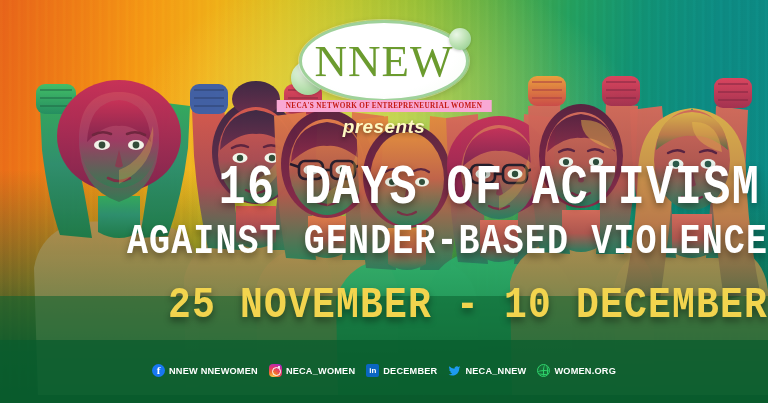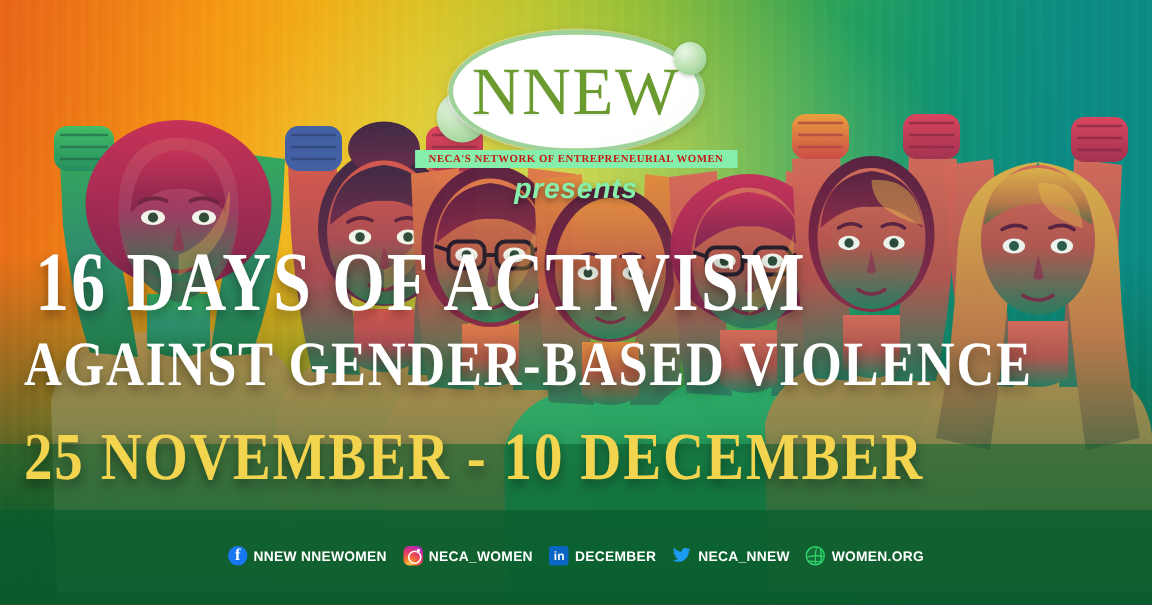--- a/index.html
+++ b/index.html
@@ -80,40 +80,40 @@
   .logo-text{
     position:absolute;left:8px;top:4px;width:170px;height:82px;
     display:flex;align-items:center;justify-content:center;
     font-family:"Liberation Serif", serif;
     font-size:45px;letter-spacing:1px;
     color:#6b9b2e;font-weight:400;
     text-shadow:0 1px 0 rgba(0,0,0,.05);
   }
   .logo-tagline{
     position:absolute;left:50%;top:100px;transform:translateX(-50%);
-    background:#86efac;
+    background:#f9a8d4;
     color:#c41a14;
     font-size:7.2px;font-weight:700;letter-spacing:.35px;
     padding:2px 9px 1.5px 9px;
     white-space:nowrap;
     font-family:"Liberation Serif", serif;
   }
   .presents{
     position:absolute;left:50%;top:116px;transform:translateX(-50%);
-    color:#86efac;
+    color:#fef9c3;
     font-size:19px;font-weight:700;font-style:italic;
     letter-spacing:.4px;
     text-shadow:0 2px 4px rgba(0,0,0,.45);
   }
 
   
   .headline{
-    position:absolute;left:16px;right:0;top:160px;
-    text-align:left;
-    font-family:Liberation Serif, serif;
+    position:absolute;left:0;right:0;top:160px;
+    text-align:right;
+    font-family:Liberation Mono, monospace;
   }
   .stencil{
     display:block;
     font-weight:700;
     text-transform:uppercase;
     line-height:1;
     -webkit-text-stroke:0px;
   }
   .line1{
     font-size:46px;

